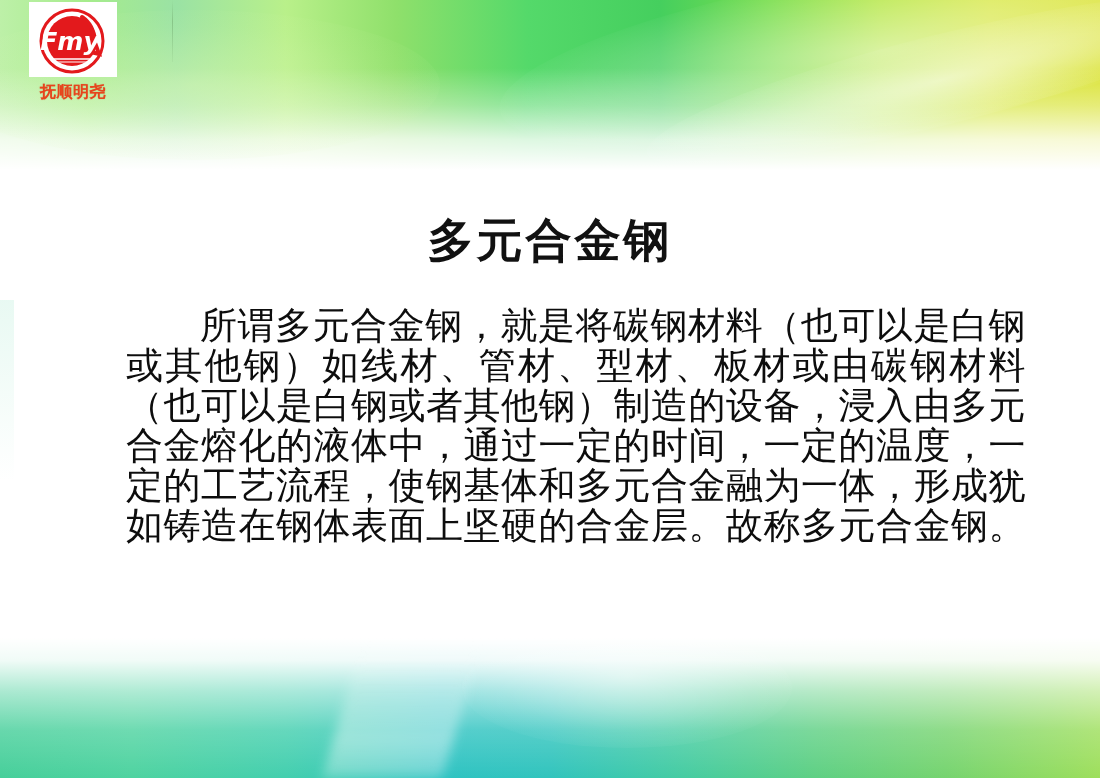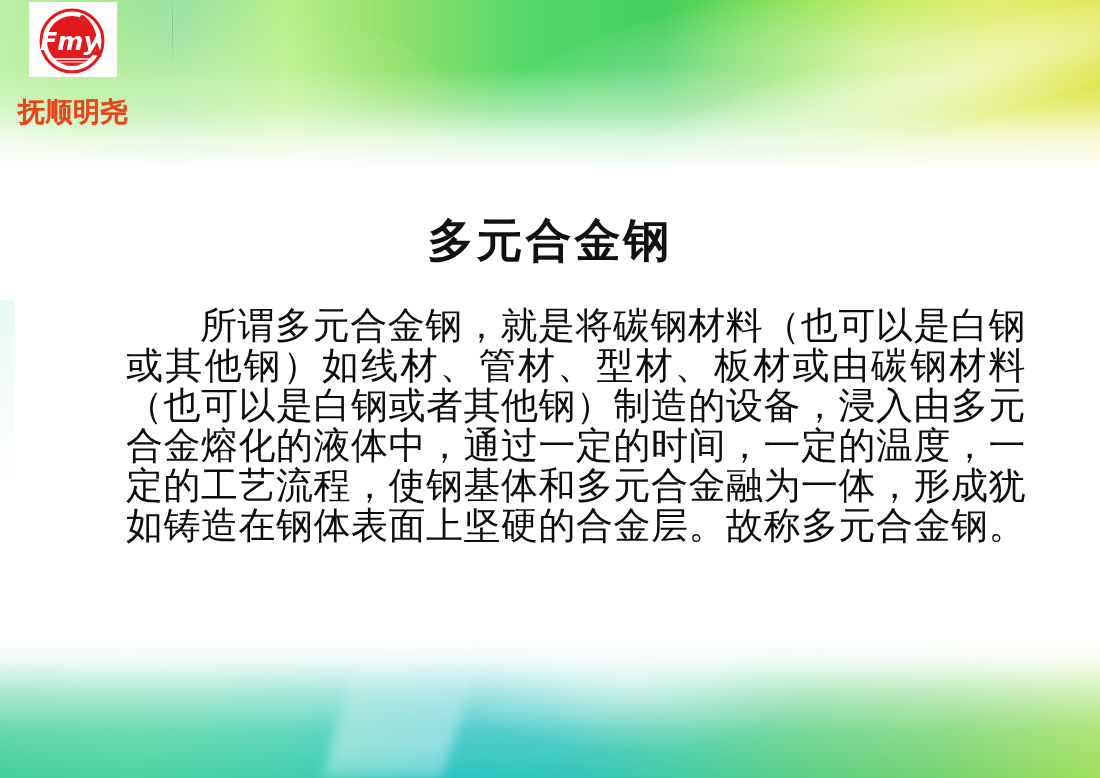--- a/index.html
+++ b/index.html
@@ -167,22 +167,22 @@
     width: 88px;
     height: 75px;
     margin: 0 auto;
     background: #ffffff;
     display: flex;
     align-items: flex-end;
     justify-content: center;
   }
   .logo-mark svg { display: block; }
   .logo-caption {
-    margin-top: 17px;
-    font-size: 27px;
+    margin-top: 5px;
+    font-size: 16px;
     font-weight: 700;
     color: #e8441c;
     letter-spacing: 0.5px;
     font-family: "DejaVu Sans", "Liberation Sans", sans-serif;
     text-shadow: 0 0 1px rgba(200,40,10,0.5);
   }
 
   
   .content {
     position: absolute;

